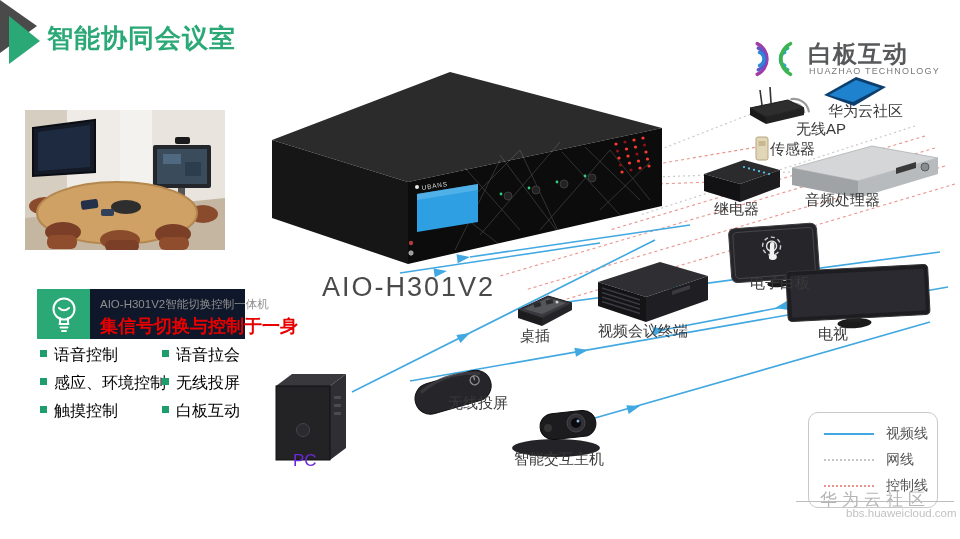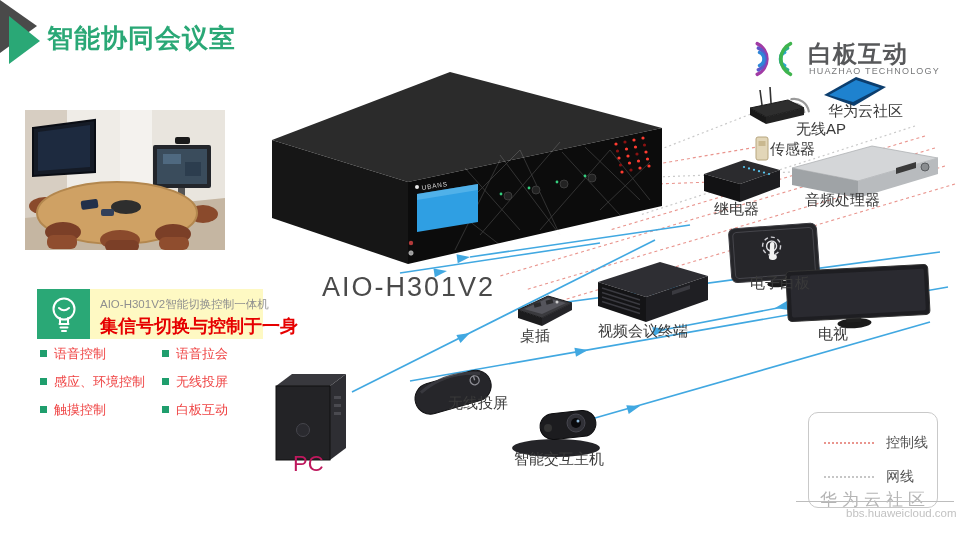--- a/index.html
+++ b/index.html
@@ -5,31 +5,31 @@
   html,body{margin:0;padding:0;background:#888;}
   #stage{position:relative;width:960px;height:539px;background:#ffffff;overflow:hidden;
          font-family:"Liberation Sans","DejaVu Sans",sans-serif;margin:0 auto;}
   .abs{position:absolute;}
   
   #title{left:47px;top:21px;font-size:26px;font-weight:bold;color:#2aa876;letter-spacing:1px;}
   #logo-name{left:808px;top:38px;font-size:24px;font-weight:bold;color:#57585a;letter-spacing:1px;}
   #logo-sub{left:809px;top:66px;font-size:9px;color:#77787a;letter-spacing:1.2px;}
   
   #caption{left:25px;top:252px;width:200px;text-align:center;font-size:19px;color:#222;}
-  #infobox{left:37px;top:289px;width:226px;height:50px;background:#fef9c3;display:flex;align-items:stretch;}
+  #infobox{left:37px;top:289px;width:208px;height:50px;background:#0f172a;display:flex;align-items:stretch;}
   #bulbsq{width:53px;background:#2aa876;flex:0 0 53px;display:flex;align-items:center;justify-content:center;}
   #infotext{padding:7px 0 0 10px;line-height:1.45;}
   #info1{font-size:11.5px;color:#8f8f8f;white-space:nowrap;}
   #info2{font-size:18px;font-weight:bold;color:#e60000;white-space:nowrap;}
-  .feat{position:absolute;font-size:13px;color:#ef4444;white-space:nowrap;padding-left:14px;}
+  .feat{position:absolute;font-size:16px;color:#000000;white-space:nowrap;padding-left:14px;}
   .feat::before{content:"";position:absolute;left:0;top:5px;width:7px;height:7px;background:#1f9e6d;}
   
   .lbl{position:absolute;font-size:15px;color:#3a3a3a;white-space:nowrap;}
   #lbl-main{left:322px;top:272px;font-size:27px;color:#4a4a4a;letter-spacing:2px;}
-  #lbl-pc{left:293px;top:451px;font-size:22px;color:#be185d;}
+  #lbl-pc{left:293px;top:451px;font-size:17px;color:#6d28d9;}
   
   #legend{left:808px;top:412px;width:130px;height:96px;border:1.5px solid #c9c9c9;border-radius:10px;
           display:flex;flex-direction:column;justify-content:space-evenly;padding:4px 0;box-sizing:border-box;}
   .lrow{display:flex;align-items:center;}
   .lsample{width:50px;margin-left:15px;margin-right:12px;}
   .ls-video{border-top:2px solid #41a8e1;}
   .ls-net{border-top:2px dotted #c6c6c6;}
   .ls-ctrl{border-top:2px dotted #e9958e;}
   .ltext{font-size:14px;color:#555;}
   
@@ -328,26 +328,30 @@
   <div class="lbl" style="left:750px;top:274px">电子白板</div>
   <div class="lbl" style="left:818px;top:325px">电视</div>
   <div class="lbl" style="left:598px;top:322px">视频会议终端</div>
   <div class="lbl" style="left:520px;top:327px">桌插</div>
   <div class="lbl" style="left:448px;top:394px">无线投屏</div>
   <div class="lbl" style="left:514px;top:450px">智能交互主机</div>
   <div class="lbl" id="lbl-pc">PC</div>
 
   <div class="abs" id="legend">
     <div class="lrow">
-      <div class="lsample ls-ctrl"></div>
-      <div class="ltext">控制线</div>
+      <div class="lsample ls-video"></div>
+      <div class="ltext">视频线</div>
     </div>
     <div class="lrow">
       <div class="lsample ls-net"></div>
       <div class="ltext">网线</div>
     </div>
+    <div class="lrow">
+      <div class="lsample ls-ctrl"></div>
+      <div class="ltext">控制线</div>
+    </div>
   </div>
 
   <div class="abs" id="wm1">华为云社区</div>
   <div class="abs" id="wm-line"></div>
   <div class="abs" id="wm2">bbs.huaweicloud.com</div>
 
 </div>
 
 </body></html>

